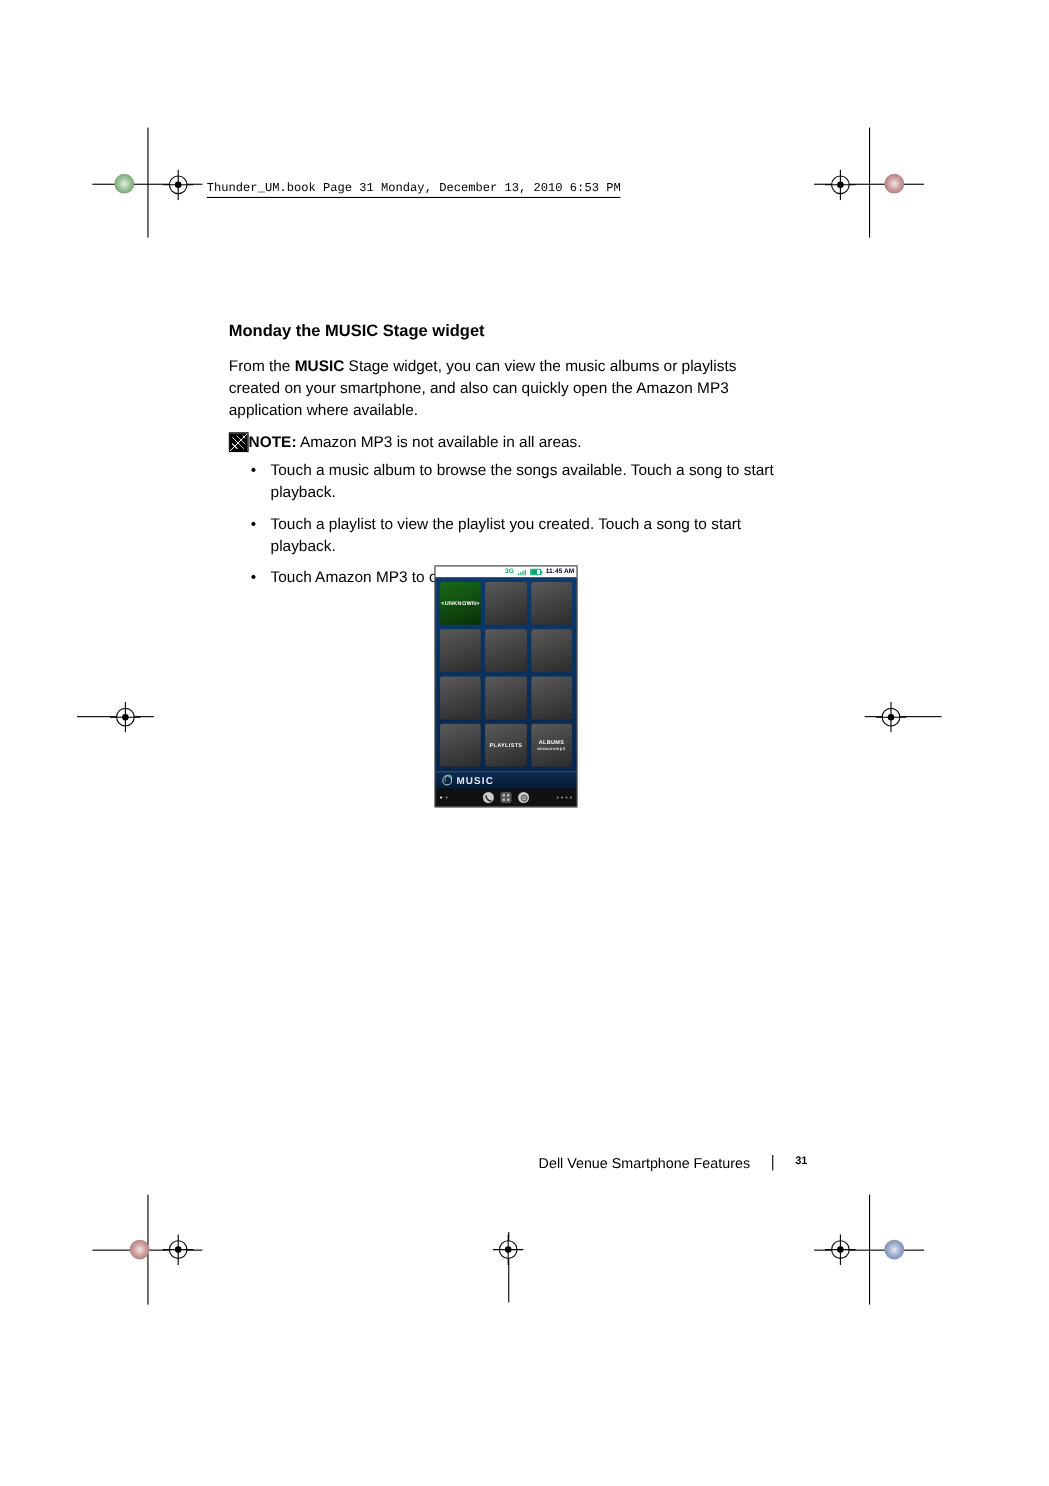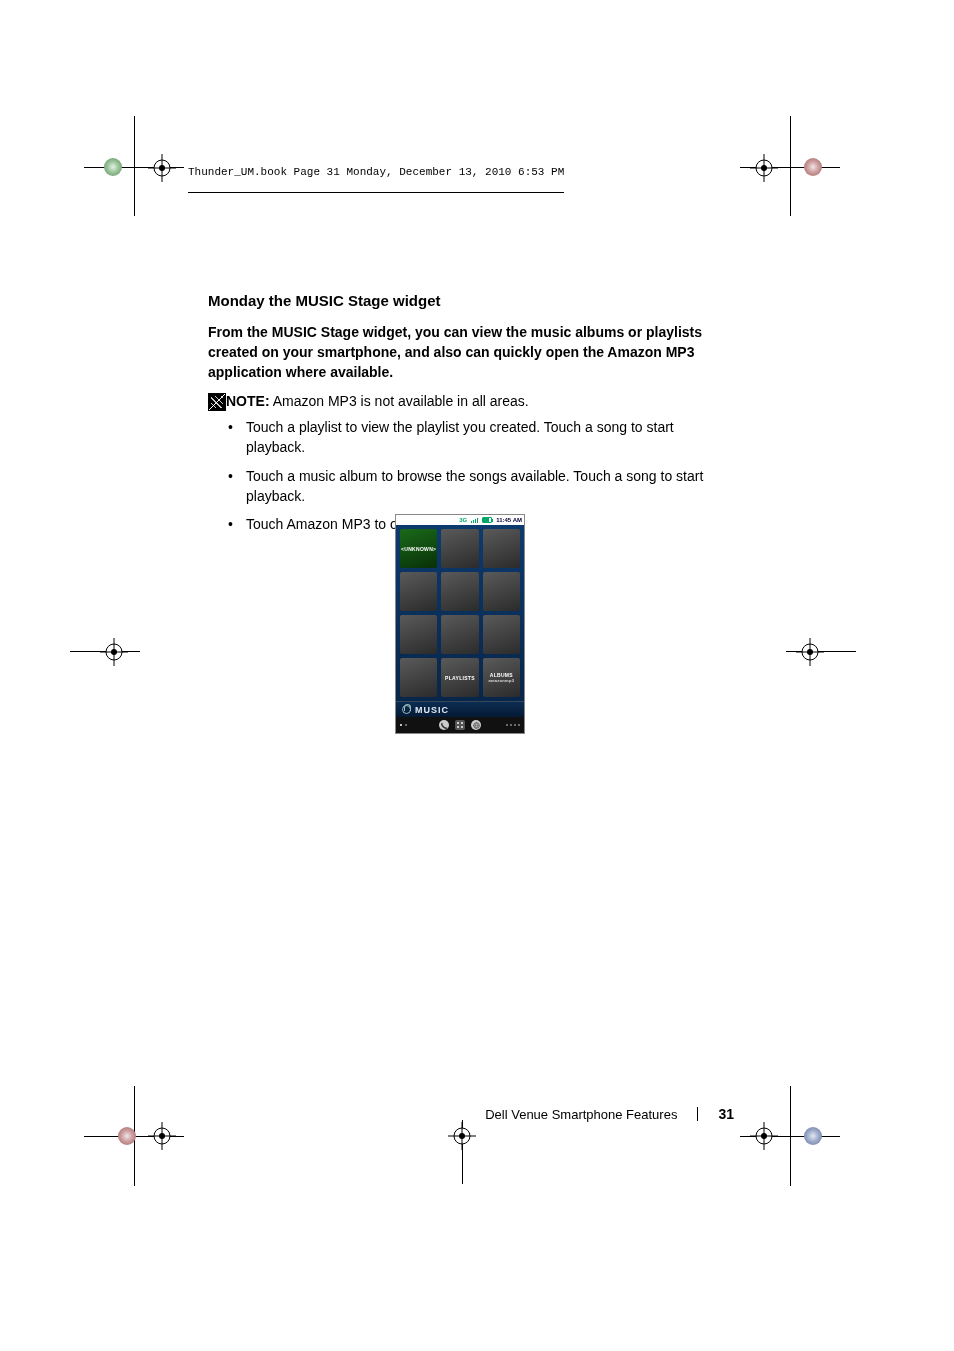--- a/index.html
+++ b/index.html
@@ -27,38 +27,38 @@
 
   
   .runhead {
     position: absolute;
     left: 188px;
     top: 166px;
     font-family: "Courier New", monospace;
     font-size: 11px;
     letter-spacing: 0;
     border-bottom: 1px solid #000;
-    padding-bottom: 14px;
+    padding-bottom: 1px;
   }
 
   
   .content {
     position: absolute;
     left: 208px;
     top: 290px;
     width: 510px;
     font-size: 14px;
     line-height: 1.45;
   }
   .content h2 {
     font-size: 15px;
     font-weight: 700;
     margin-bottom: 10px;
   }
-  .content p { margin-bottom: 8px; font-weight: bold; }
+  .content p { margin-bottom: 8px; }
   .note-row {
     display: flex;
     margin-top: 6px;
     margin-bottom: 6px;
     align-items: flex-start;
   }
   .note-icon {
     flex: 0 0 18px;
     height: 18px;
     background: linear-gradient(135deg, #000 0 48%, #fff 48% 52%, #000 52%);
@@ -197,31 +197,31 @@
       linear-gradient(#ccc,#ccc) 0 4px/2px 2px no-repeat,
       linear-gradient(#ccc,#ccc) 4px 4px/2px 2px no-repeat;
   }
   .dock-ico.phone { background:#ccc; }
 
   
   .footer {
     position: absolute;
     left: 208px;
     right: 220px;
-    top: 1106px;
+    top: 1050px;
     display: flex;
     justify-content: flex-end;
-    align-items: center;
+    align-items: flex-start;
     font-size: 13px;
     gap: 20px;
   }
   .footer .divider {
     width: 1px; height: 14px; background: #000;
   }
-  .footer .pagenum { font-weight: 700; font-size: 14px; }
+  .footer .pagenum { font-weight: 700; font-size: 10px; }
 
 </style>
 </head>
 <body>
 
 <span class="vline" style="left:134px; top:116px; height:100px;"></span>
 <span class="hline" style="left:84px; top:167px; width:100px;"></span>
 <span class="vline" style="left:790px; top:116px; height:100px;"></span>
 <span class="hline" style="left:740px; top:167px; width:100px;"></span>
 <span class="corner-dot green" style="left:104px; top:158px;"></span>
@@ -305,22 +305,22 @@
   </p>
 
   <div class="note-row">
     <span class="note-icon"></span>
     <div class="note-text">
       <b>NOTE:</b><span> Amazon MP3 is not available in all areas.</span>
     </div>
   </div>
 
   <ul class="bullets">
+    <li>Touch a music album to browse the songs available. Touch a song to start playback.</li>
     <li>Touch a playlist to view the playlist you created. Touch a song to start playback.</li>
-    <li>Touch a music album to browse the songs available. Touch a song to start playback.</li>
     <li>Touch Amazon MP3 to open the application.</li>
   </ul>
 </div>
 
 <div class="phone-wrap">
   <div class="statusbar">
     <span class="stat-3g">3G</span>
     <span class="sig">
         <span></span>
         <span></span>

